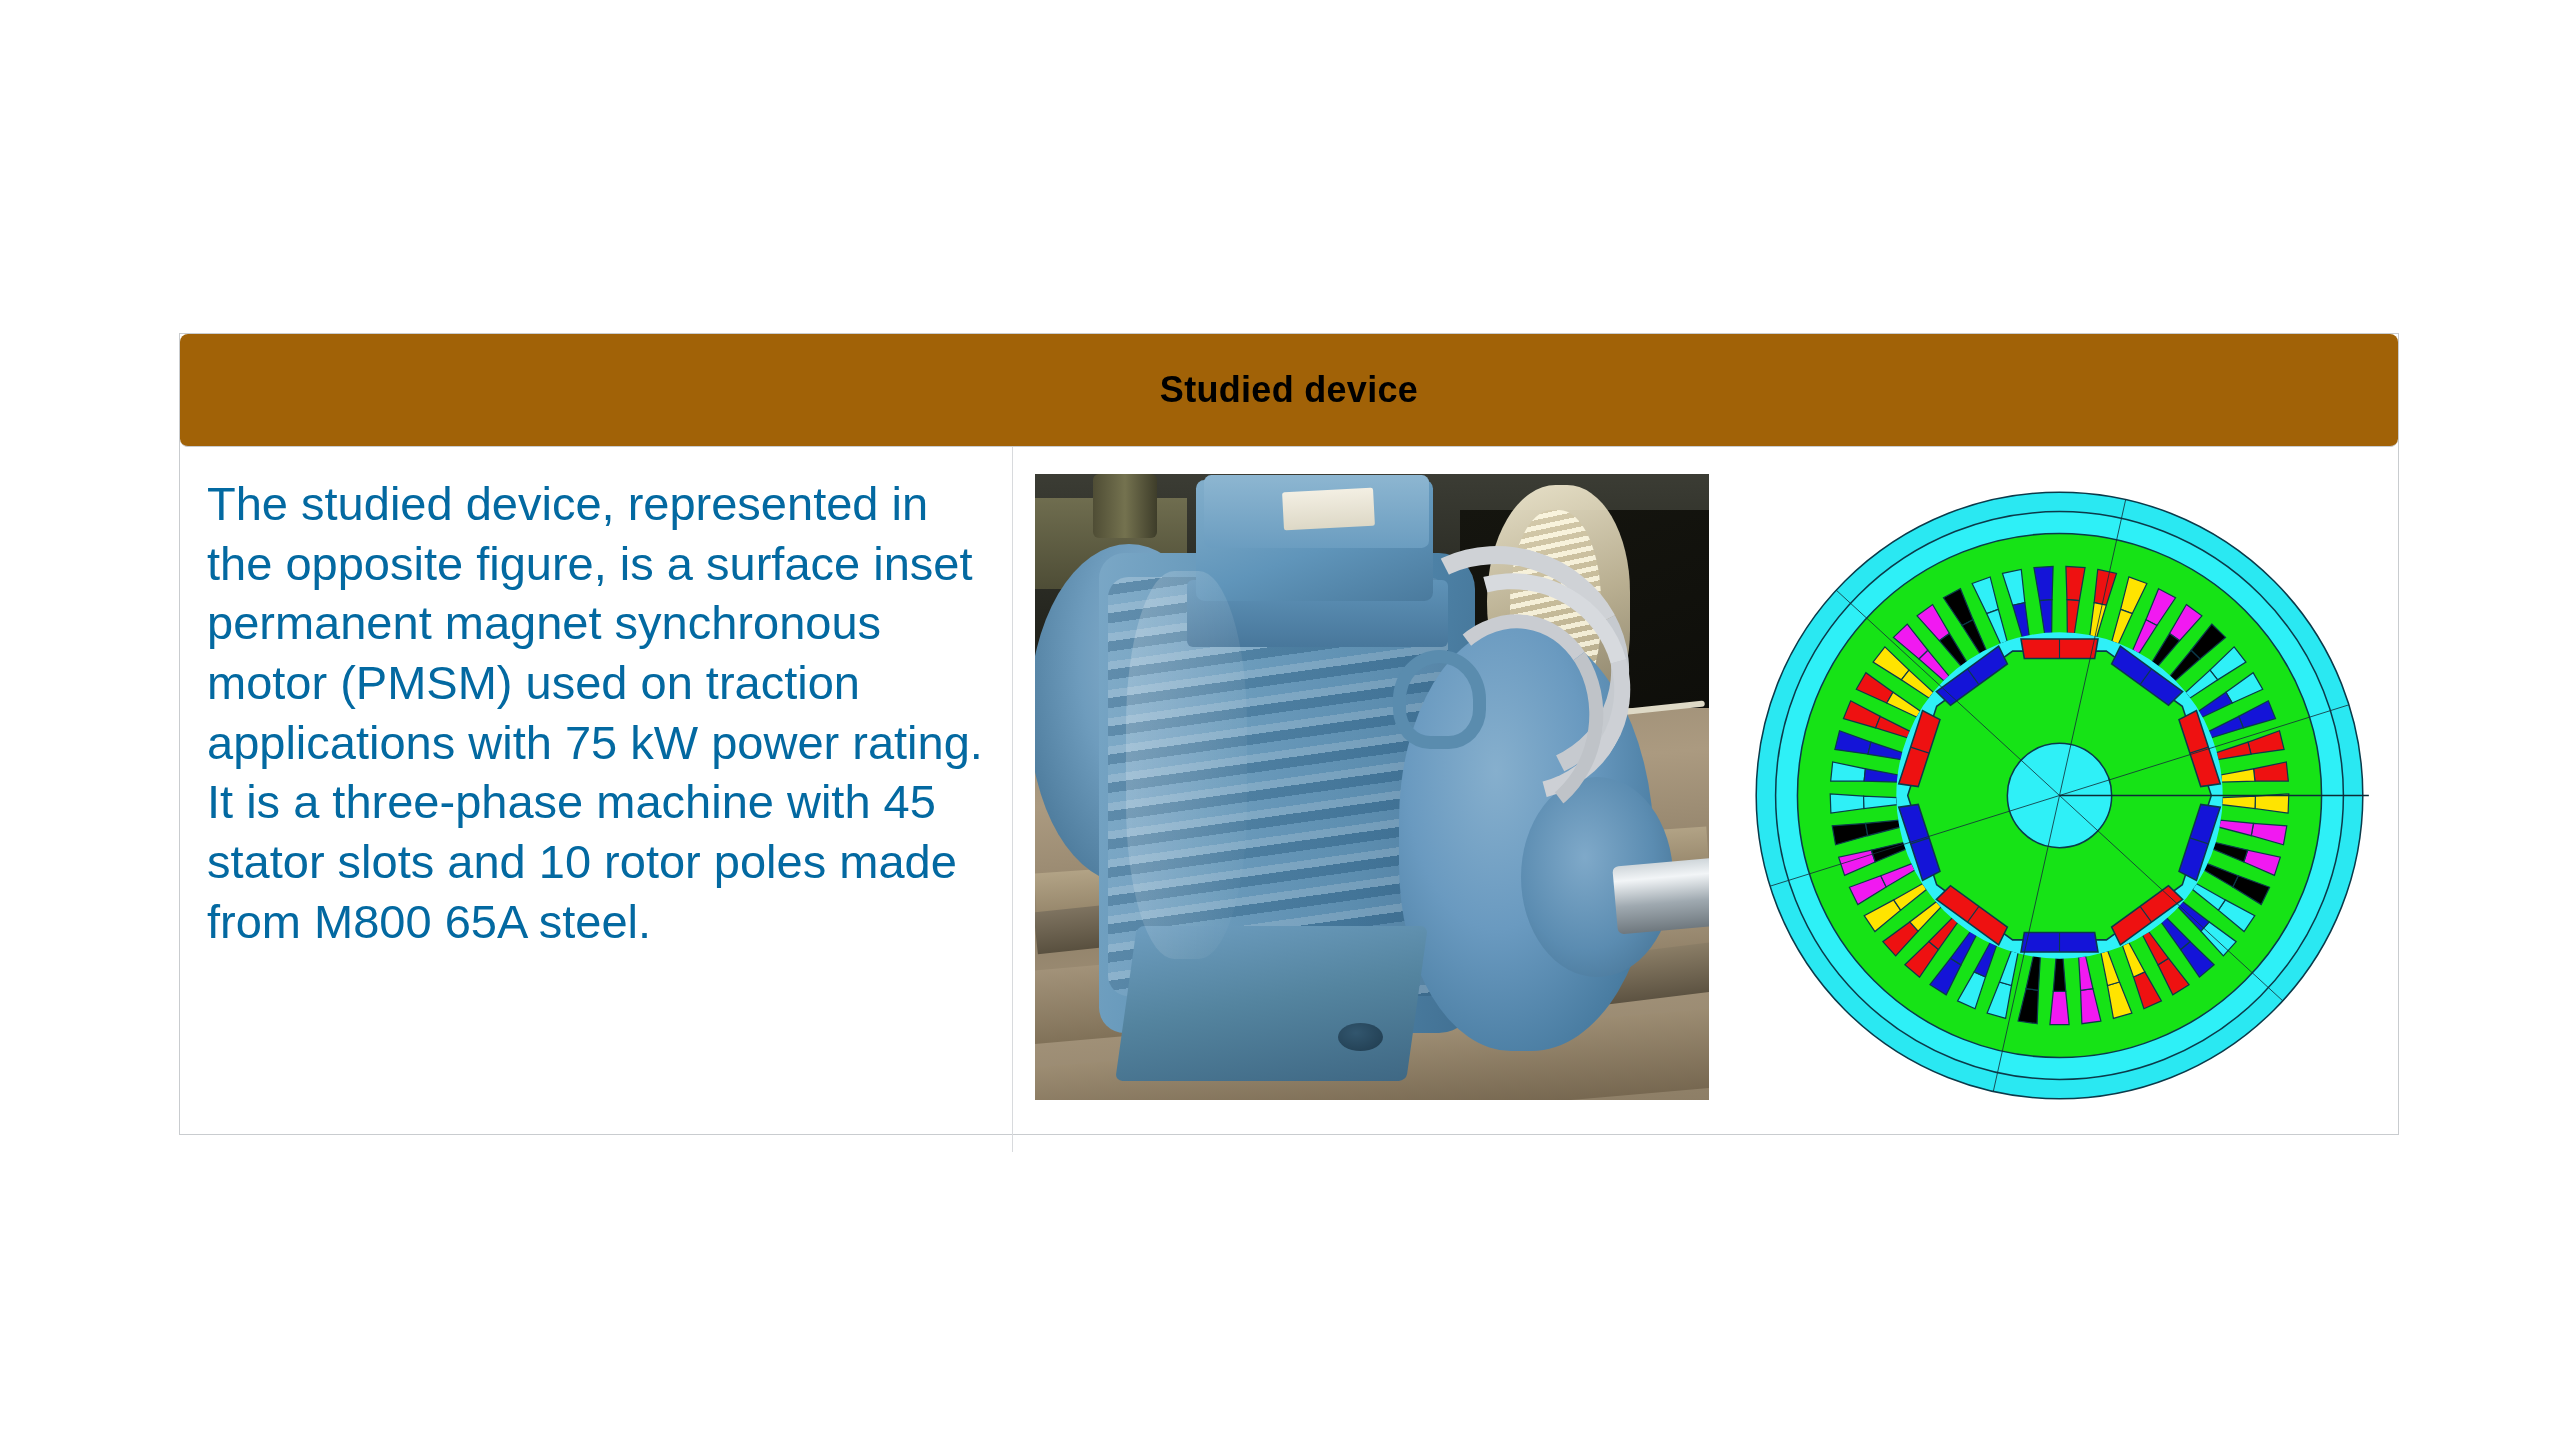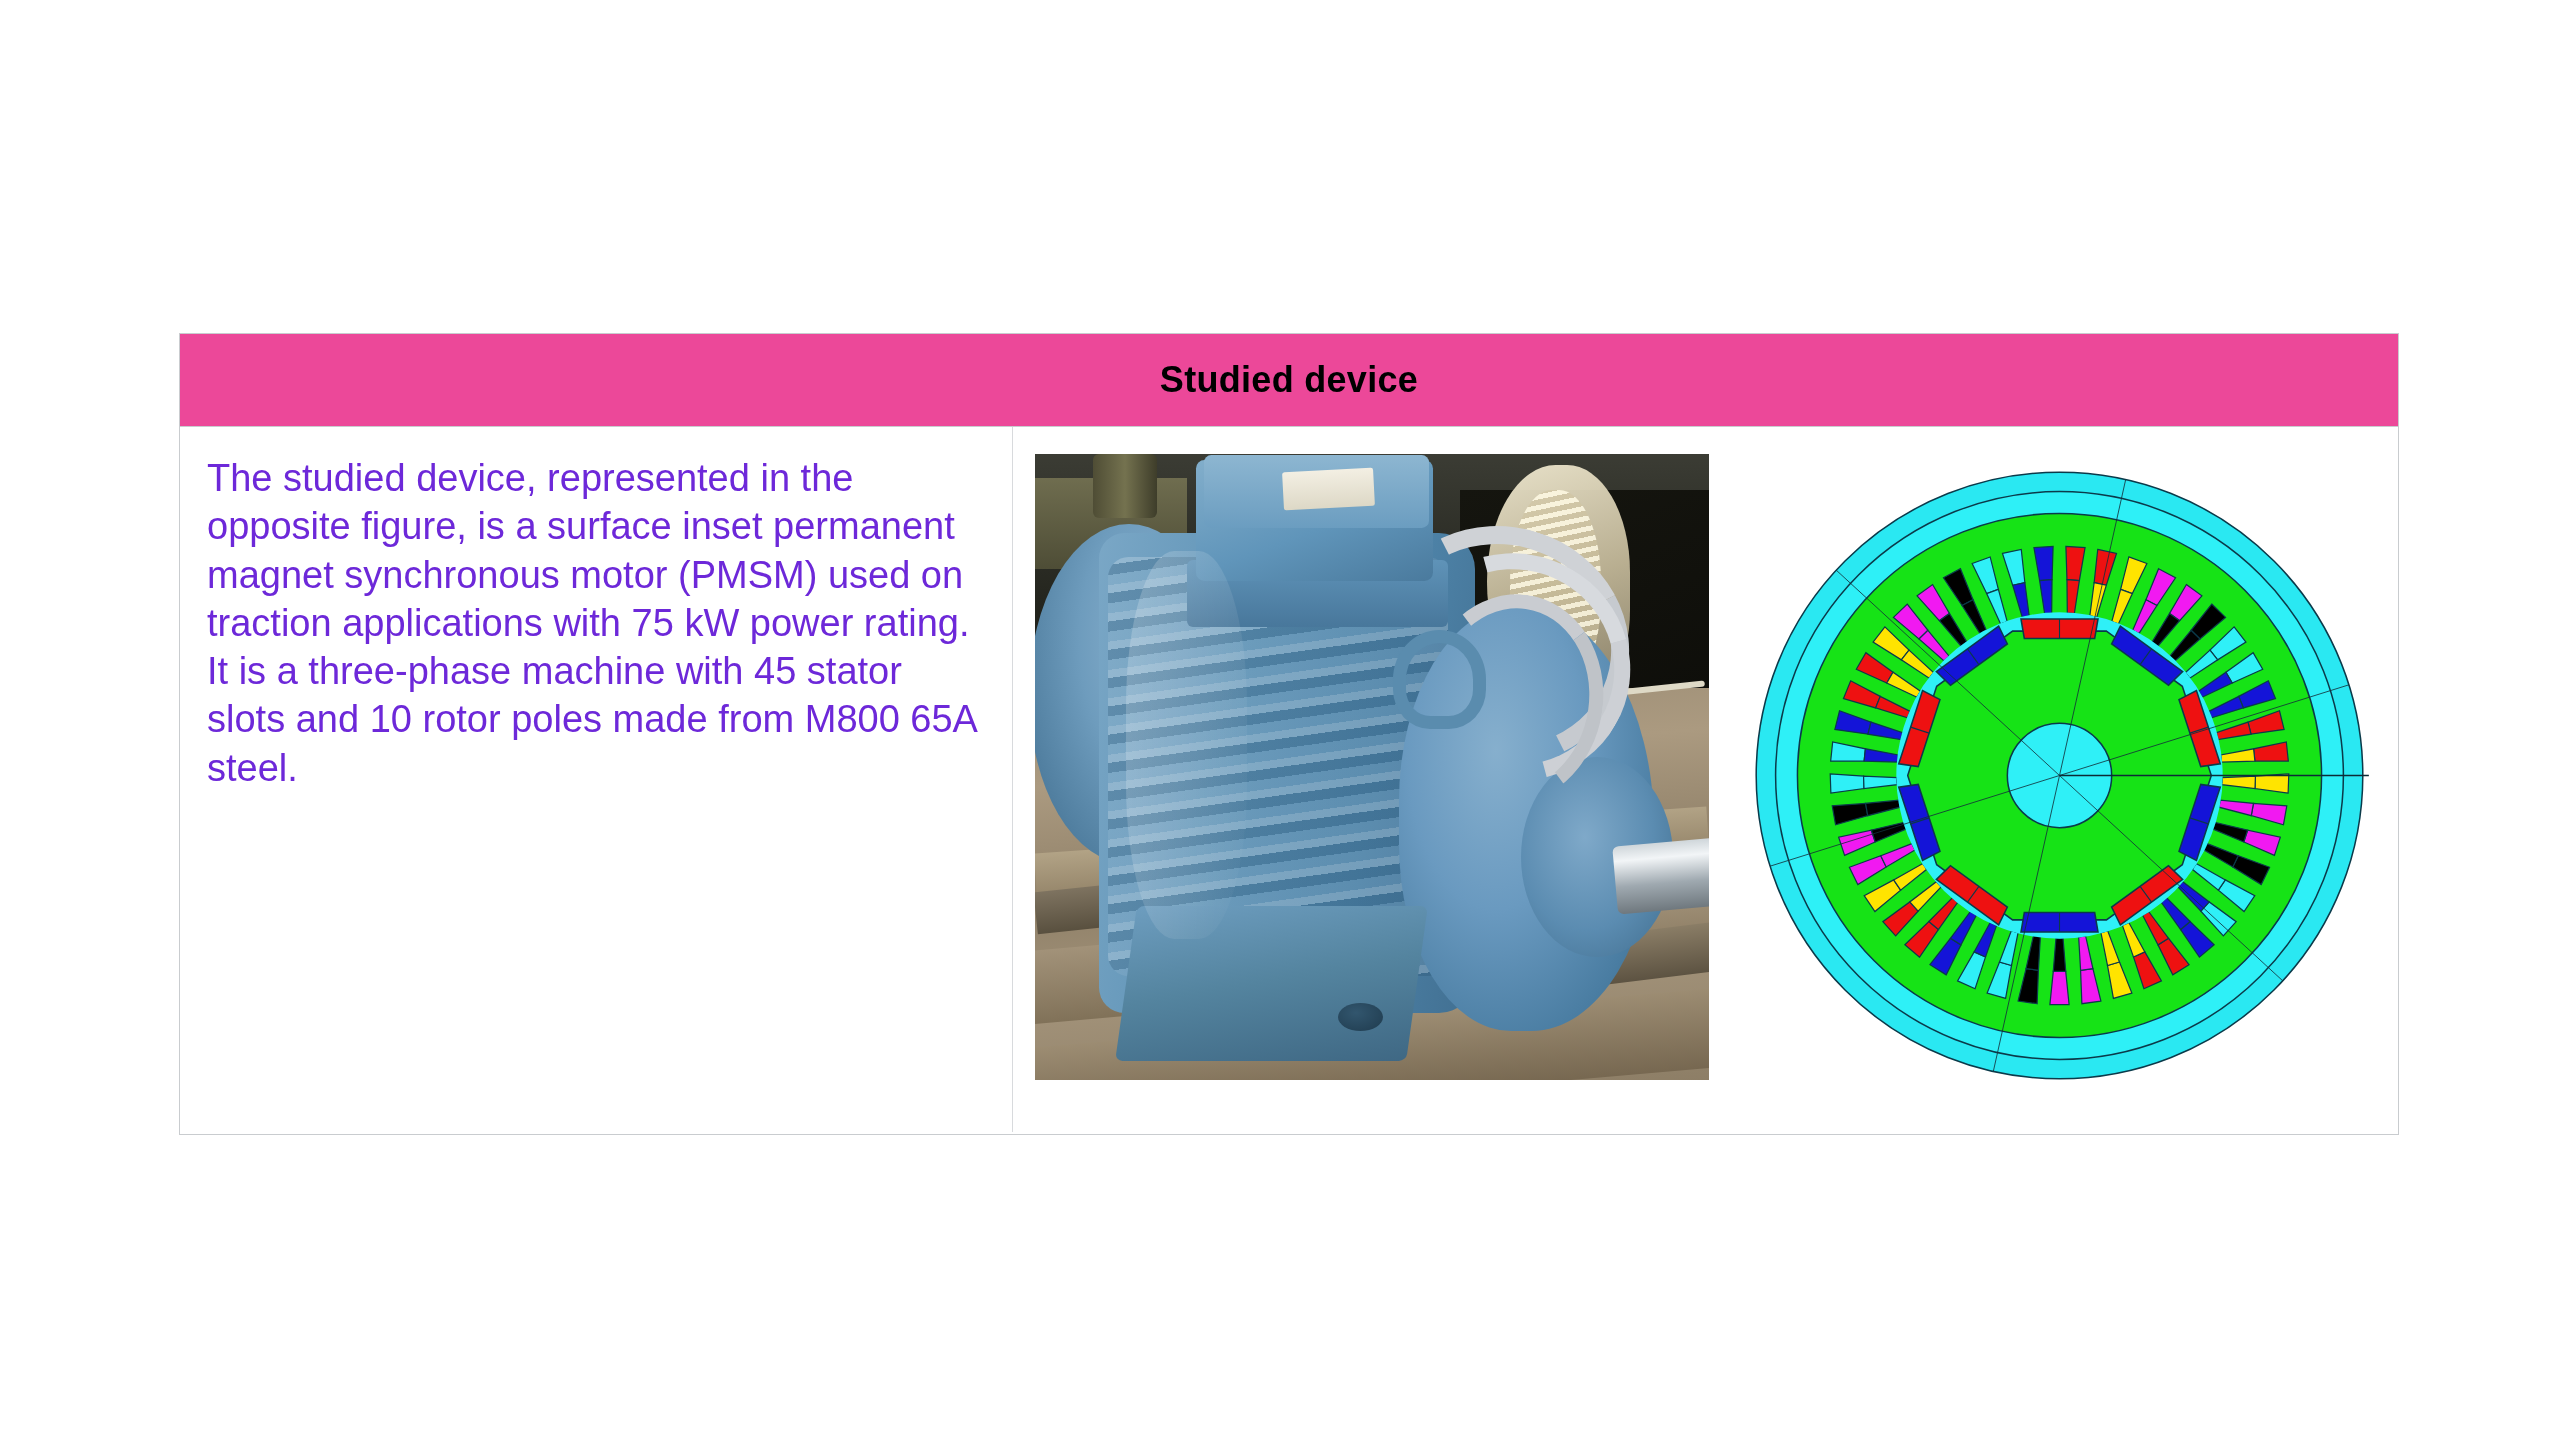--- a/index.html
+++ b/index.html
@@ -14,48 +14,49 @@
   .device-table{
     position:absolute;
     left:179px;top:333px;
     width:2220px;height:802px;
     border:1.8px solid #c9cccf;
     border-collapse:collapse;
     background:#ffffff;
     box-sizing:border-box;
   }
   .table-header{
-    height:93px;
-    background:#ec4899;
+    height:113px;
+    background:#a16207;
     border-bottom:1.8px solid #c9cccf;
     display:flex;align-items:center;justify-content:center;
     box-sizing:border-box;
+    border-radius:8px;
   }
   .table-header-title{
     font-size:36px;
     font-weight:bold;
     color:#000000;
     letter-spacing:0.3px;
   }
   .table-body{
     display:flex;
     height:705px;
     box-sizing:border-box;
   }
   .cell-text{
     width:833px;
     box-sizing:border-box;
     border-right:1.8px solid #d8dadd;
     padding:27px 28px 0 27px;
   }
   .cell-text p{
     margin:0;
-    font-size:38px;
+    font-size:47px;
     line-height:1.27;
-    color:#6d28d9;
+    color:#0369a1;
   }
   .cell-figs{
     flex:1;
     display:flex;
     align-items:flex-start;
     box-sizing:border-box;
     padding-top:27px;
     padding-left:22px;
   }
 

